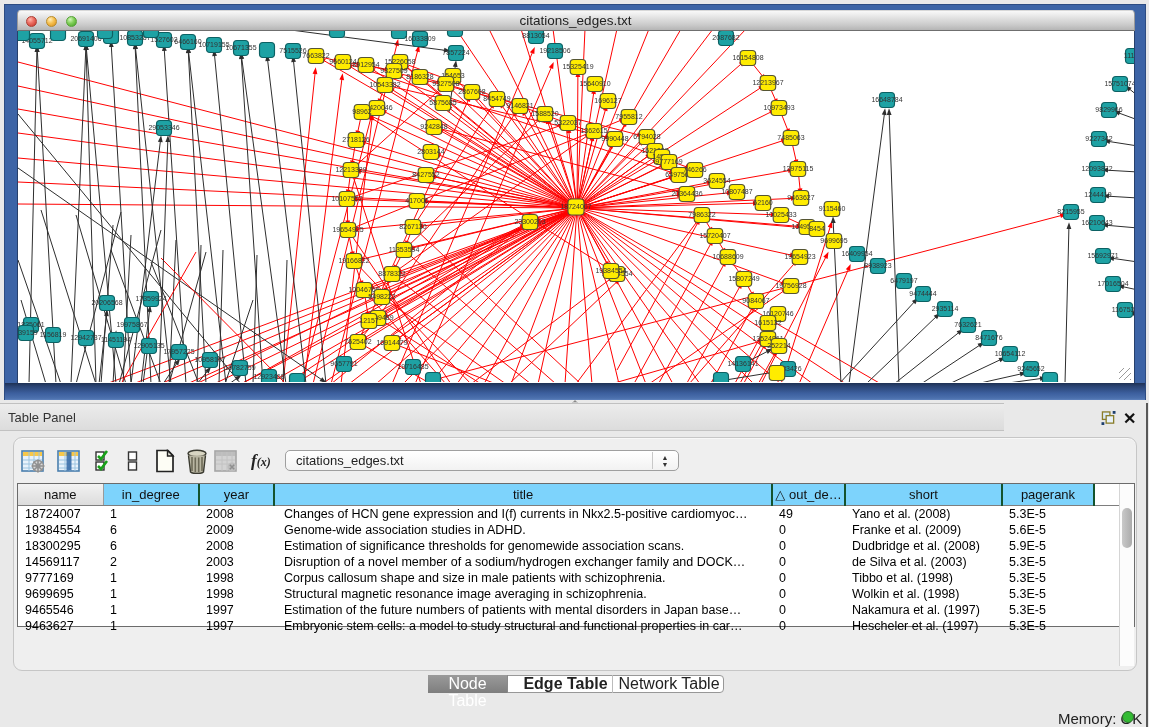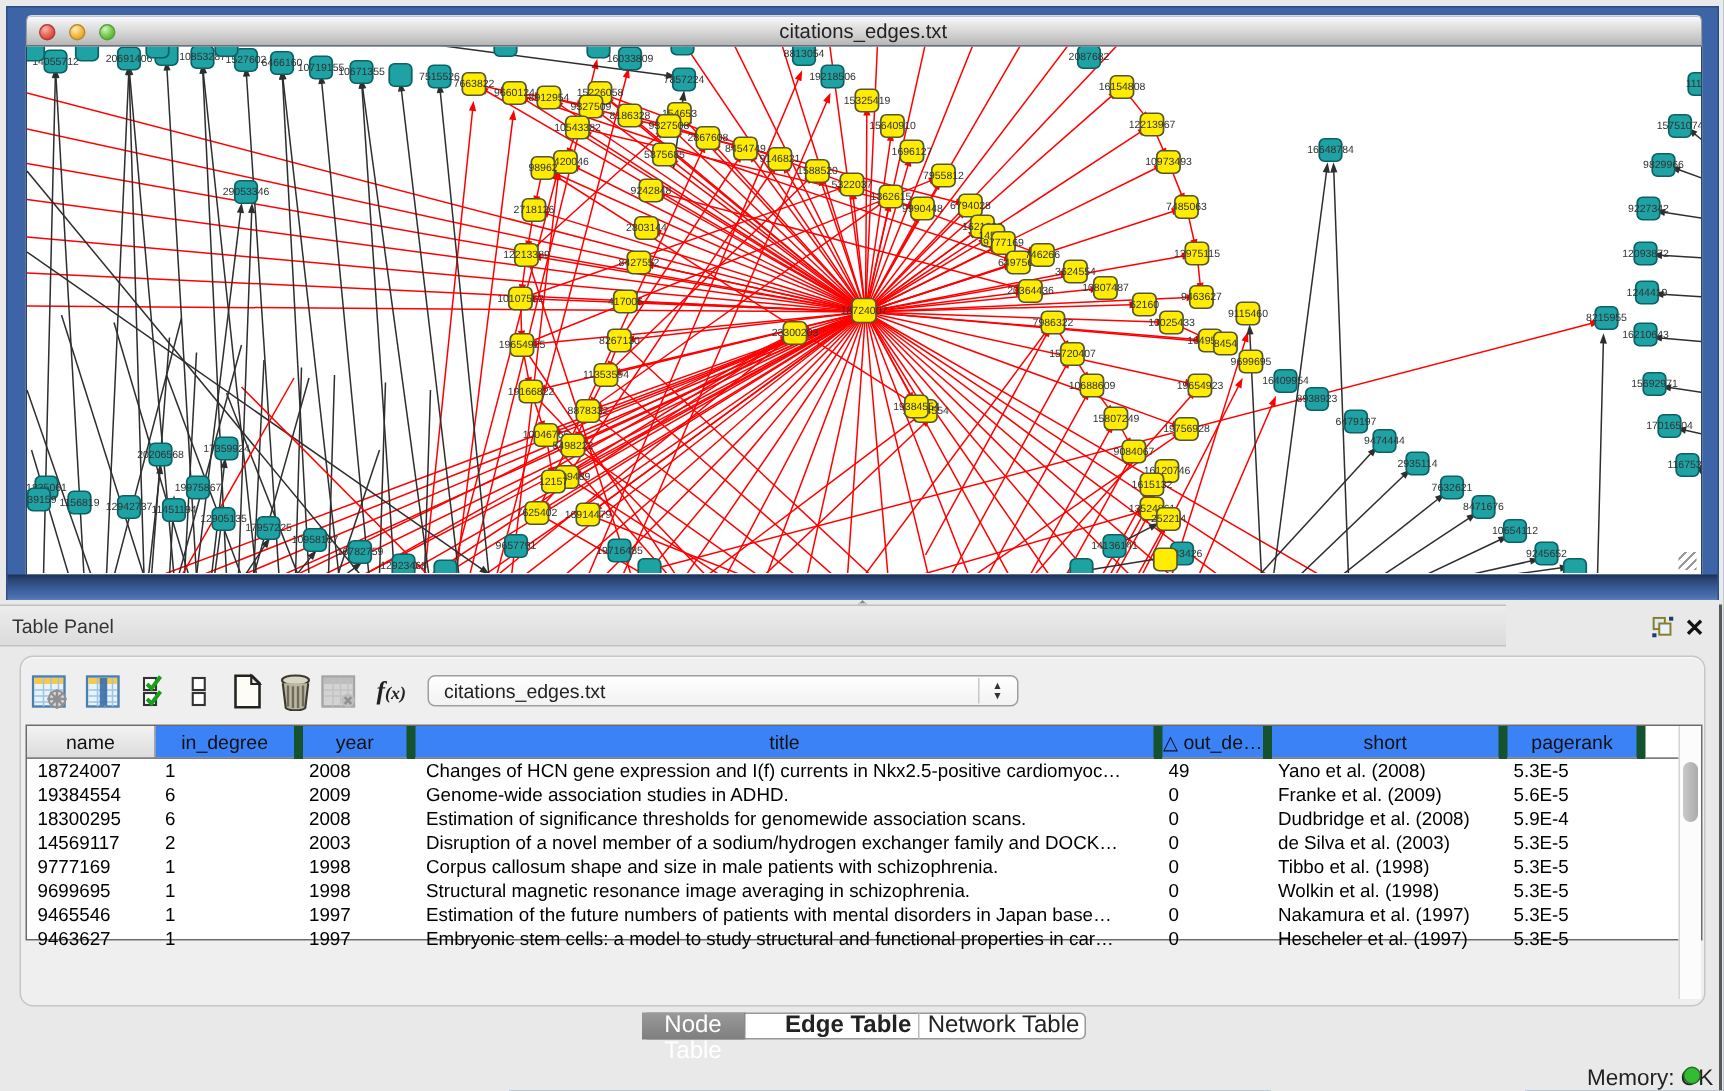--- a/index.html
+++ b/index.html
@@ -48,36 +48,36 @@
 #combo { left:285px; top:450px; width:394px; height:21px; background:linear-gradient(#ffffff,#f2f2f2);
   border:1px solid #9f9f9f; border-radius:5px; font-size:13px; color:#222; line-height:19px; padding-left:10px; }
 #comboarrow { left:658px; top:454px; width:14px; height:15px; font-size:7px; color:#333; line-height:7px; text-align:center;}
 #combosep { left:652px; top:452px; width:1px; height:17px; background:#c8c8c8; }
 
 
 #dtable { left:17px; top:483px; width:1118px; height:144px; background:#fff; border:1px solid #6b6b6b; }
 table { border-collapse:collapse; table-layout:fixed; width:1116px; font-size:12.5px; color:#000; }
 col.w0{width:85px} col.w1{width:96px} col.w2{width:75px} col.w3{width:498px}
 col.w4{width:73px} col.w5{width:157px} col.w6{width:92px} col.w7{width:40px}
-thead td { background:#3b82f6; border-right:6px solid #14532d; border-bottom:1px solid #7e7e7e;
+thead td { background:#7dd3fc; border-right:2px solid #14532d; border-bottom:1px solid #7e7e7e;
   text-align:center; font-size:13px; height:21px; color:#111; }
 thead td.c0 { background:linear-gradient(#f2f2f2,#dcdcdc); border-right:1px solid #9a9a9a; }
 thead td.c7 { background:#fff; border-right:none; }
 tbody td { height:16px; padding:0 2px 0 7px; white-space:nowrap; overflow:hidden; }
 tbody td.c3 { padding-left:10px; }
 tbody tr td { line-height:16px; }
 
 #vscroll { left:1119px; top:484px; width:15px; height:182px; background:#fcfcfc; border-left:1px solid #d5d5d5;}
 #vthumb { left:1121.5px; top:508px; width:10px; height:40px; background:linear-gradient(90deg,#c9c9c9,#ababab); border-radius:5px; }
 
 
 #tabs { left:428px; top:674.5px; width:296px; height:18px; border:1px solid #989898; border-radius:4px;
   background:#ffffff; font-size:12.5px; overflow:hidden; }
 .tab { position:absolute; top:0; height:18px; line-height:17px; text-align:center; color:#222; }
-#tab1 { left:0; width:69px; background:linear-gradient(#9a9a9a,#7e7e7e); color:#fff; border-right:1px solid #8a8a8a;}
+#tab1 { left:0; width:80px; background:linear-gradient(#9a9a9a,#7e7e7e); color:#fff; border-right:1px solid #8a8a8a;}
 #tab2 { left:90px; width:94px; border-right:1px solid #bbb;font-weight:bold; }
 #tab3 { left:184px; width:112px; }
 
 #memory { left:1058px; top:710px; font-size:15px; color:#222; }
 #memdot { left:1121.5px; top:710.5px; width:12px; height:12px; border-radius:50%; background:#33bb33; border:1.5px solid #2a6b2a; }
 </style></head>
 <body>
 
 <div class="abs" id="netwin"></div>
 <div class="abs" id="canvas">
@@ -941,21 +941,21 @@
           <td class="c6">5.6E-5</td>
           <td class="c7"></td>
         </tr>
 <tr>
           <td class="c0">18300295</td>
           <td class="c1">6</td>
           <td class="c2">2008</td>
           <td class="c3">Estimation of significance thresholds for genomewide association scans.</td>
           <td class="c4">0</td>
           <td class="c5">Dudbridge et al. (2008)</td>
-          <td class="c6">5.9E-4</td>
+          <td class="c6">5.9E-5</td>
           <td class="c7"></td>
         </tr>
 <tr>
           <td class="c0">14569117</td>
           <td class="c1">2</td>
           <td class="c2">2003</td>
           <td class="c3">Disruption of a novel member of a sodium/hydrogen exchanger family and DOCK…</td>
           <td class="c4">0</td>
           <td class="c5">de Silva et al. (2003)</td>
           <td class="c6">5.3E-5</td>

